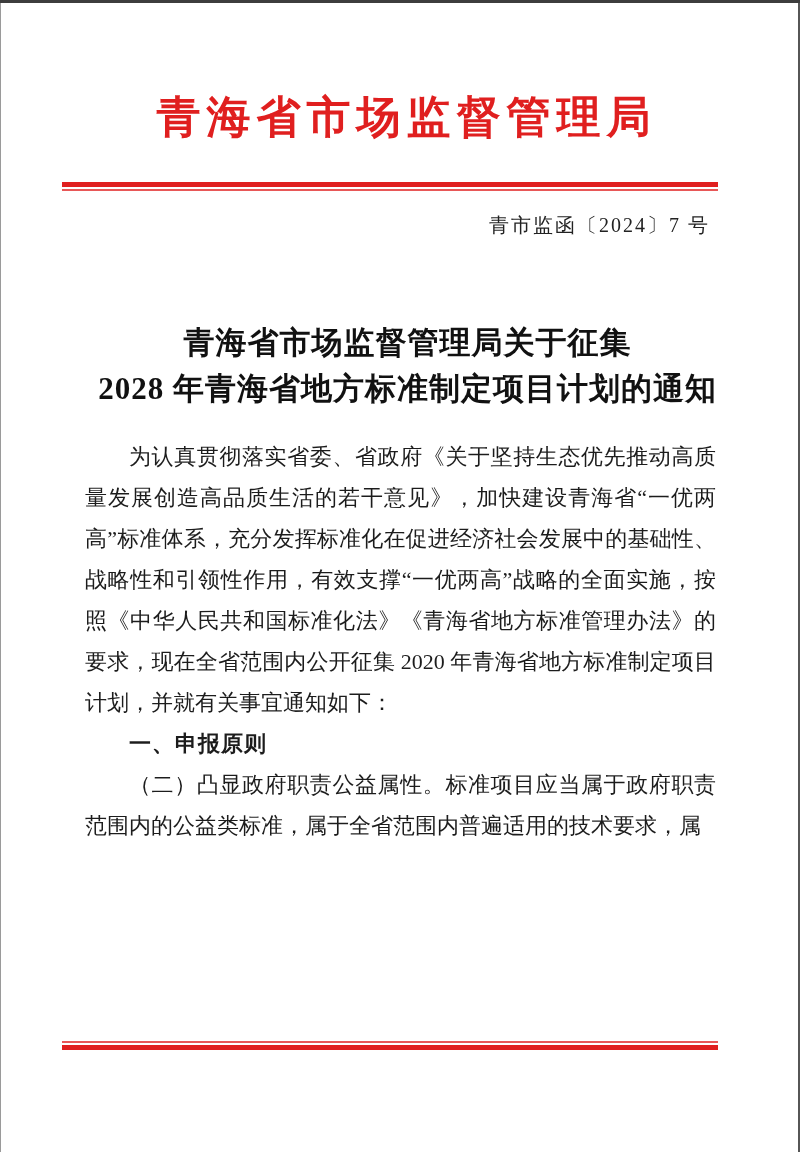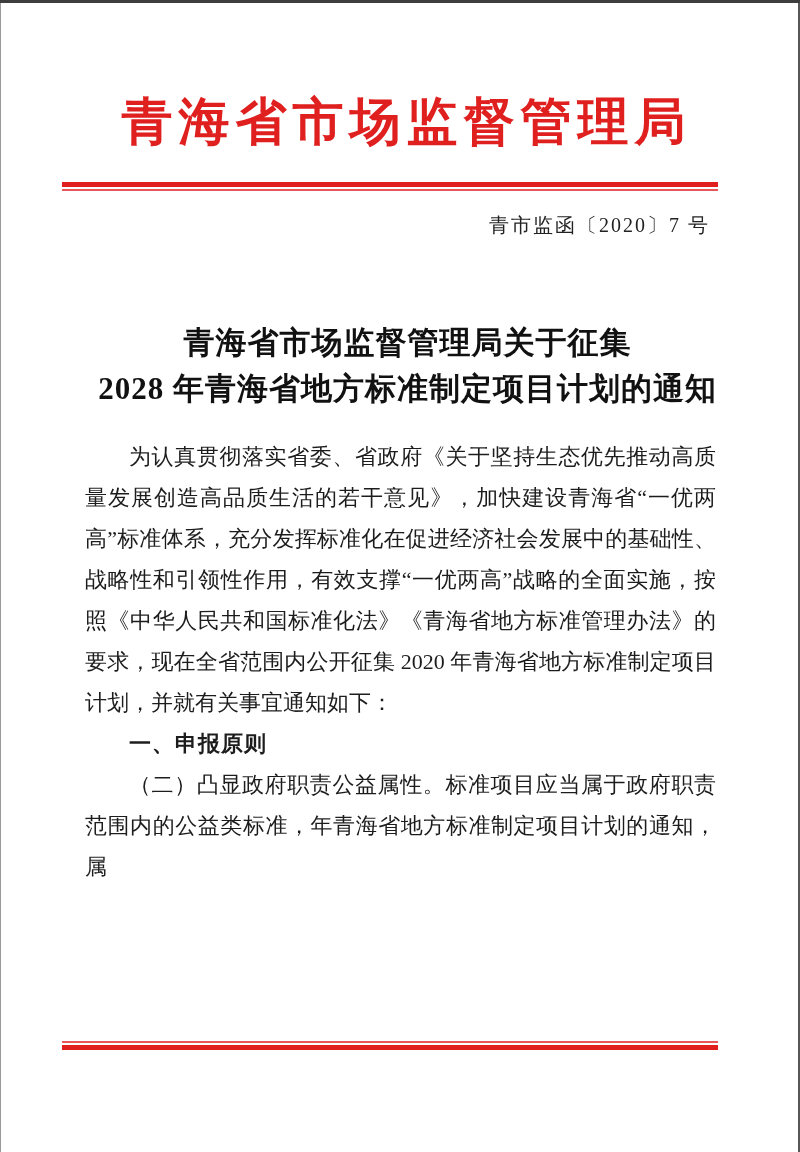--- a/index.html
+++ b/index.html
@@ -21,21 +21,21 @@
                 inset 1px 0 0 #9a9a9a;
   }
 
   
   .agency {
     position: absolute;
     top: 88px;
     left: 13px;
     right: 0;
     text-align: center;
-    font-size: 51px;
+    font-size: 44px;
     font-weight: bold;
     letter-spacing: 6px;
     color: var(--accent-red, #e01f1f);
     white-space: nowrap;
   }
   .rule {
     position: absolute;
     left: 62px;
     width: 656px;
   }
@@ -106,31 +106,31 @@
 <div class="page">
 
   <div class="agency">青海省市场监督管理局</div>
 
   <div class="rule rule-top">
     <div class="bar-thick"></div>
     <div class="gap"></div>
     <div class="bar-thin"></div>
   </div>
 
-  <div class="doc-number">青市监函〔2020〕7 号</div>
+  <div class="doc-number">青市监函〔2024〕7 号</div>
 
   <div class="title">
     <div>青海省市场监督管理局关于征集</div>
     <div>2028 年青海省地方标准制定项目计划的通知</div>
   </div>
 
   <div class="doc-body">
       <p class="indent ">为认真贯彻落实省委、省政府《关于坚持生态优先推动高质量发展创造高品质生活的若干意见》，加快建设青海省“一优两高”标准体系，充分发挥标准化在促进经济社会发展中的基础性、战略性和引领性作用，有效支撑“一优两高”战略的全面实施，按照《中华人民共和国标准化法》《青海省地方标准管理办法》的要求，现在全省范围内公开征集 2020 年青海省地方标准制定项目计划，并就有关事宜通知如下：</p>
       <p class="indent bold">一、申报原则</p>
-      <p class="indent ">（二）凸显政府职责公益属性。标准项目应当属于政府职责范围内的公益类标准，年青海省地方标准制定项目计划的通知，属</p>
+      <p class="indent ">（二）凸显政府职责公益属性。标准项目应当属于政府职责范围内的公益类标准，属于全省范围内普遍适用的技术要求，属</p>
     </div>
 
   <div class="rule rule-bottom">
     <div class="bar-thin"></div>
     <div class="gap"></div>
     <div class="bar-thick"></div>
   </div>
 
 </div>
 

